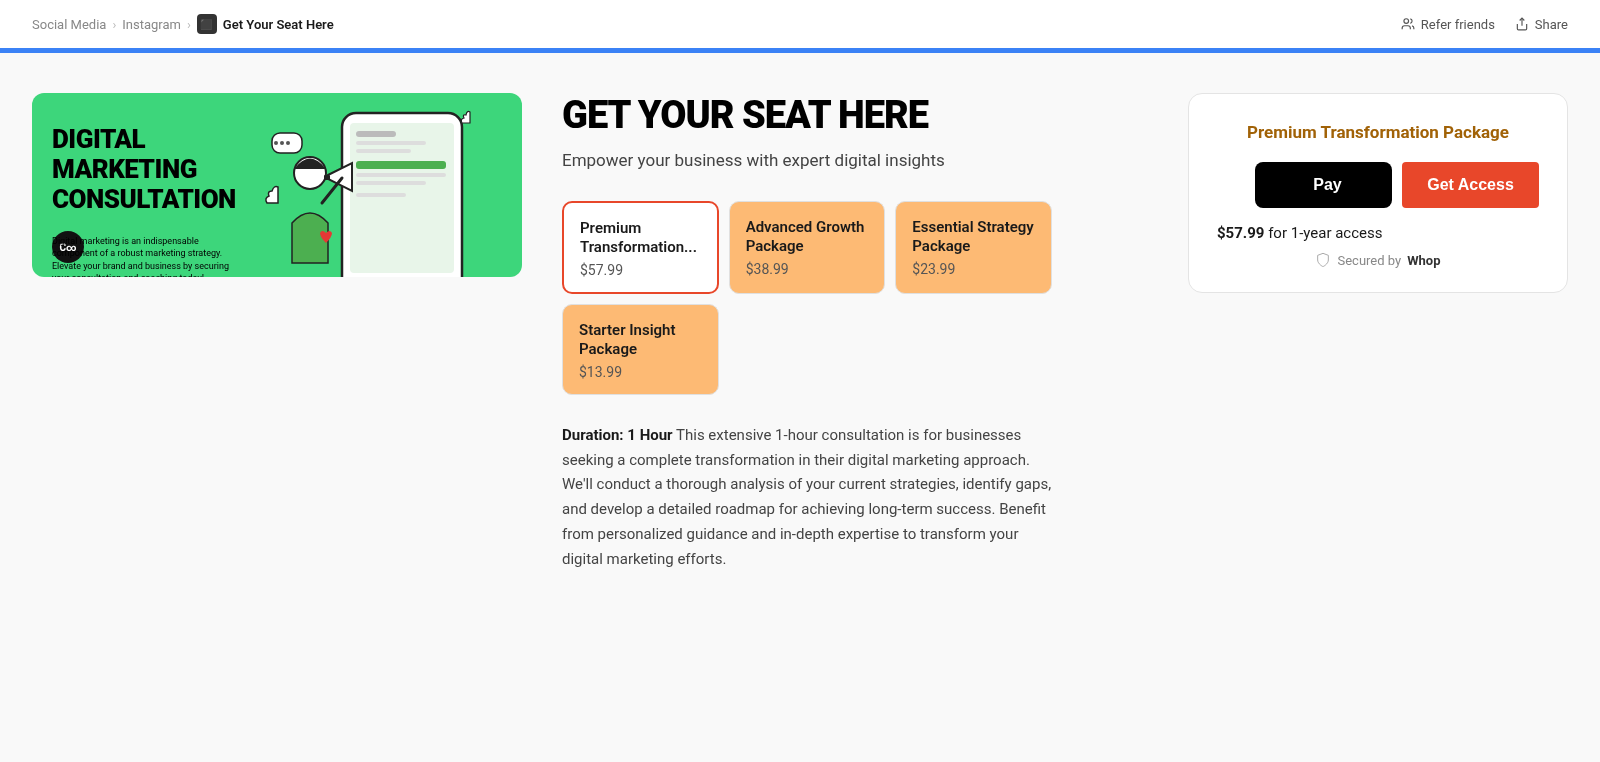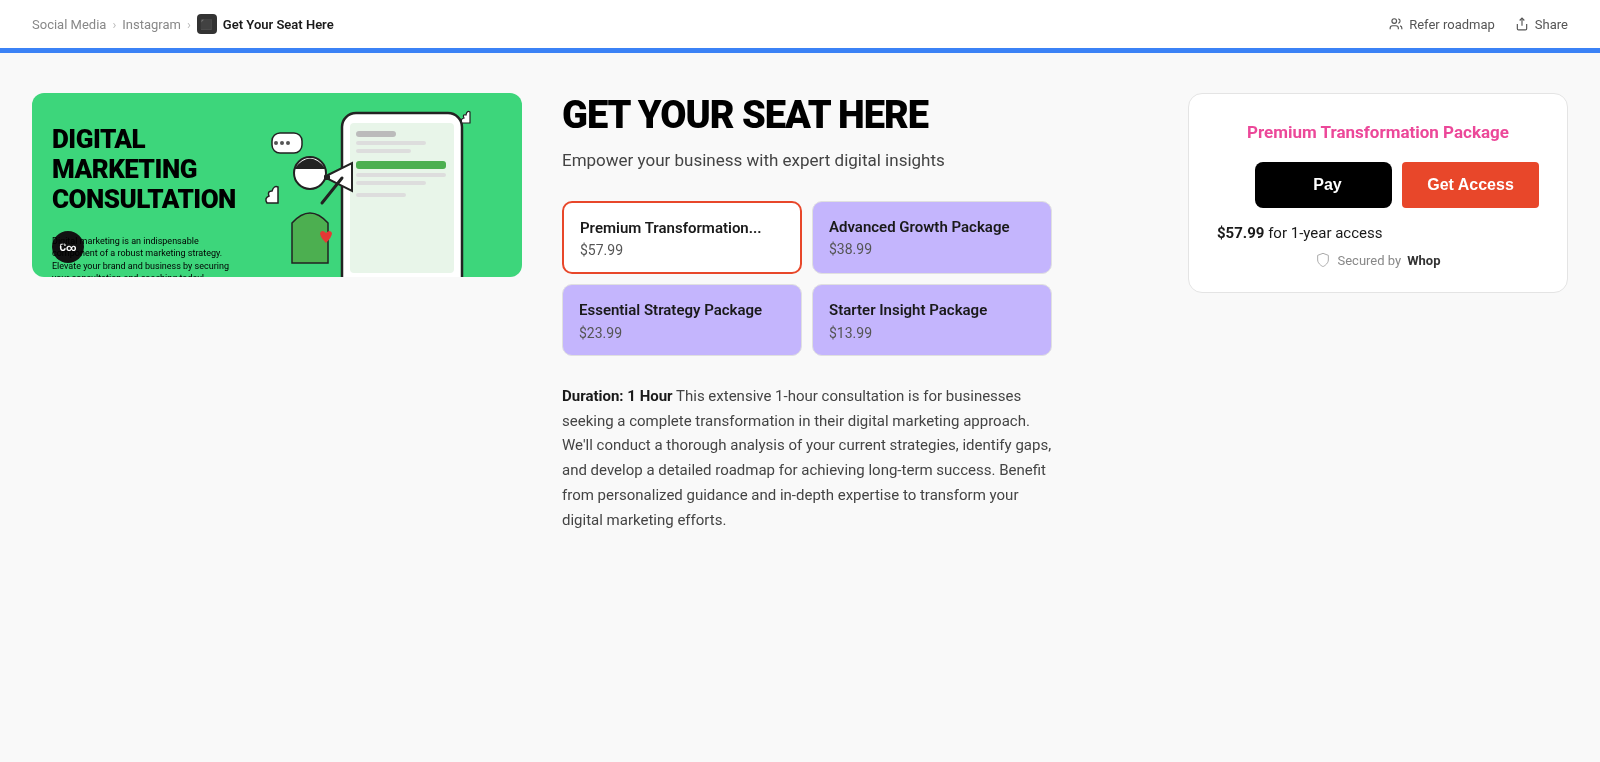--- a/index.html
+++ b/index.html
@@ -139,31 +139,31 @@
     .page-subtitle {
       font-size: 17px;
       color: #444;
       margin-bottom: 28px;
       line-height: 1.4;
     }
 
     
     .packages-grid {
       display: grid;
-      grid-template-columns: 1fr 1fr;
+      grid-template-columns: 1fr 1fr 1fr;
       gap: 10px;
       margin-bottom: 28px;
       max-width: 490px;
     }
     .package-card {
       border: 1.5px solid #e0e0e0;
       border-radius: 10px;
       padding: 16px 16px 14px;
       cursor: pointer;
-      background: #c4b5fd;
+      background: #fdba74;
       transition: border-color 0.15s;
     }
     .package-card.selected {
       border: 2px solid #e8472a;
       background: #fff;
     }
     .package-name {
       font-size: 15px;
       font-weight: 600;
       color: #1a1a1a;
@@ -195,21 +195,21 @@
       border-radius: 14px;
       border: 1px solid #e4e4e4;
       padding: 28px 28px 24px;
       align-self: flex-start;
       margin-top: 0;
       flex-shrink: 0;
     }
     .checkout-package-name {
       font-size: 17px;
       font-weight: 700;
-      color: #ec4899;
+      color: #a16207;
       margin-bottom: 20px;
       text-align: center;
     }
     .checkout-buttons {
       display: flex;
       gap: 10px;
       margin-bottom: 16px;
       padding-left: 38px;
     }
     .apple-pay-btn {
@@ -284,21 +284,21 @@
     </span>
   </div>
   <div class="nav-actions">
     <span>
       <svg width="14" height="14" viewBox="0 0 24 24" fill="none" stroke="currentColor" stroke-width="2">
           <path d="M16 21v-2a4 4 0 0 0-4-4H6a4 4 0 0 0-4 4v2"></path>
           <circle cx="9" cy="7" r="4"></circle>
           <path d="M22 21v-2a4 4 0 0 0-3-3.87"></path>
           <path d="M16 3.13a4 4 0 0 1 0 7.75"></path>
         </svg>
-      <span>Refer roadmap</span>
+      <span>Refer friends</span>
     </span>
     <span>
       <svg width="14" height="14" viewBox="0 0 24 24" fill="none" stroke="currentColor" stroke-width="2">
           <path d="M4 12v8a2 2 0 0 0 2 2h12a2 2 0 0 0 2-2v-8"></path>
           <polyline points="16 6 12 2 8 6"></polyline>
           <line x1="12" y1="2" x2="12" y2="15"></line>
         </svg>
       <span>Share</span>
     </span>
   </div>

